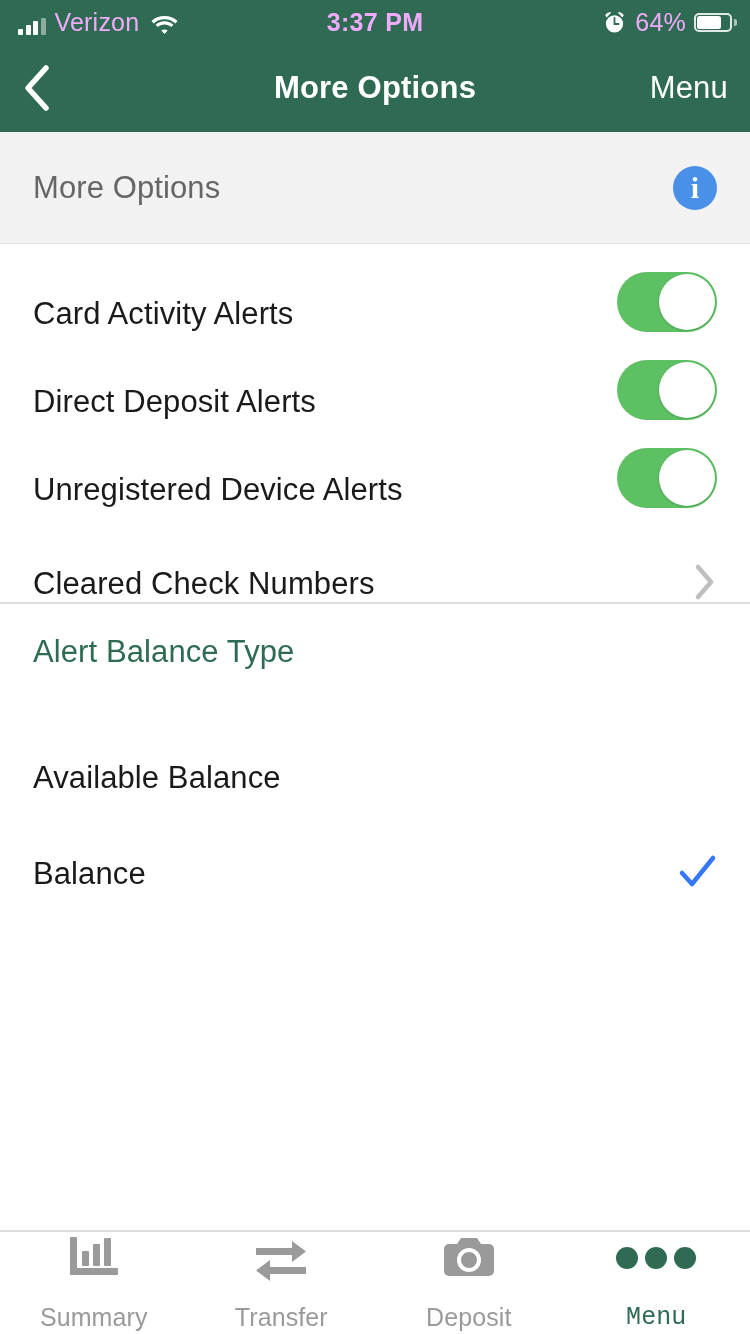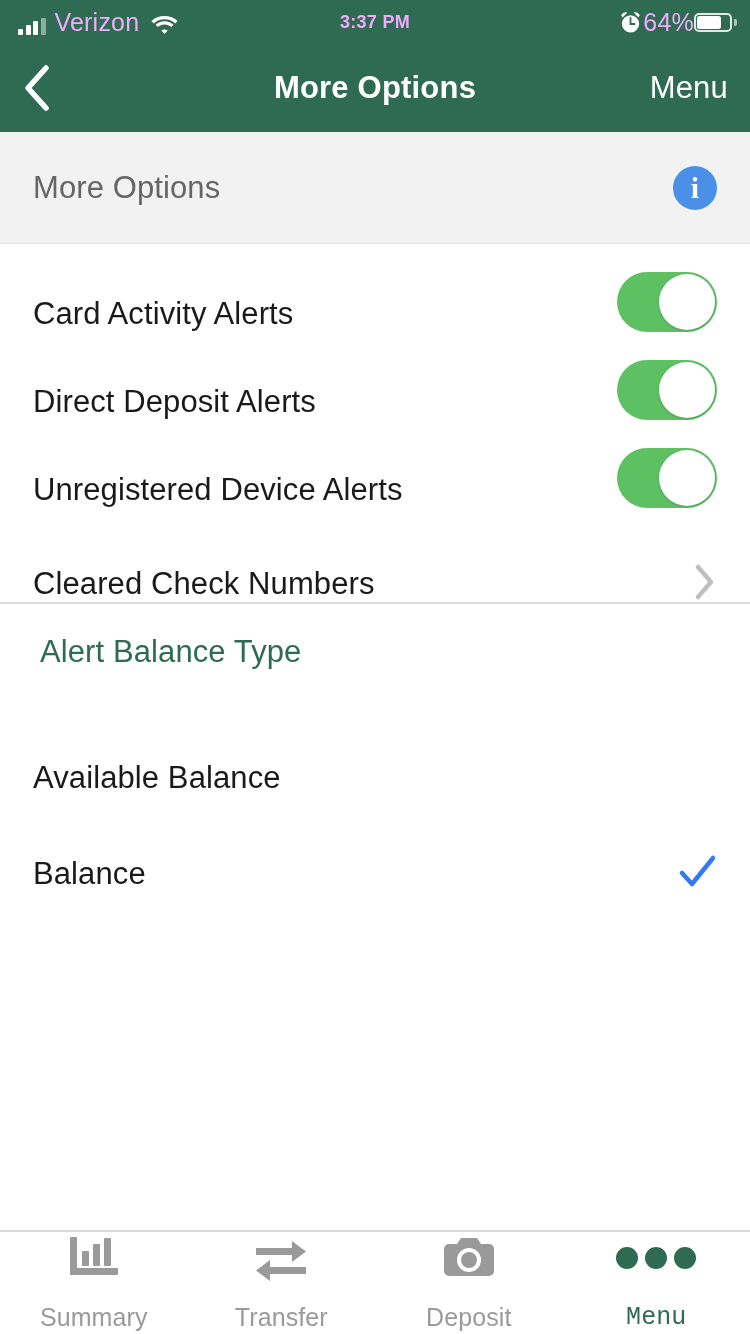--- a/index.html
+++ b/index.html
@@ -22,24 +22,24 @@
   .signal i { display:block; width:5px; background:#ffffff; border-radius:1px; }
   .signal i:nth-child(1){ height:6px; }
   .signal i:nth-child(2){ height:10px; }
   .signal i:nth-child(3){ height:14px; }
   .signal i:nth-child(4){ height:17px; background:rgba(255,255,255,0.45); }
   .carrier { font-size:25px; letter-spacing:0.2px; line-height:25px; }
   .wifi { width:27px; height:20px; position:relative; margin-left:3px; }
   .wifi svg { display:block; }
   .sb-center {
     position:absolute; left:0; right:0; text-align:center;
-    font-size:18px; font-weight:bold; letter-spacing:0.3px; pointer-events:none;
+    font-size:25px; font-weight:bold; letter-spacing:0.3px; pointer-events:none;
   }
   .sb-right {
-    margin-left:auto; display:flex; align-items:center; 
+    margin-left:auto; display:flex; align-items:center; gap:8px;
     position:relative; z-index:2;
   }
   .alarm svg { display:block; }
   .batt-pct { font-size:25px; letter-spacing:0.2px; }
   .battery { position:relative; width:38px; height:19px; }
   .battery .shell {
     position:absolute; inset:0; border:2px solid rgba(255,255,255,0.85);
     border-radius:5px;
   }
   .battery .fill {
@@ -106,21 +106,21 @@
   
   .chev-right { width:24px; height:40px; display:flex; align-items:center; }
 
   
   .check-mark { width:40px; height:40px; }
 
   .divider-full { height:2px; background:#DCDCDC; width:100%; }
 
   .group-label {
     padding:0 33px; height:96px; display:flex; align-items:center;
-    font-size:31px; color:#2E6B52; letter-spacing:0.1px;margin-left:7px;
+    font-size:31px; color:#2E6B52; letter-spacing:0.1px;
   }
 
   
   .tabbar {
     position:absolute; left:0; right:0; bottom:0; height:104px;
     background:#FFFFFF; border-top:2px solid #DCDCDC;
     display:flex; align-items:stretch;
   }
   .tab {
     flex:1; display:flex; flex-direction:column;

